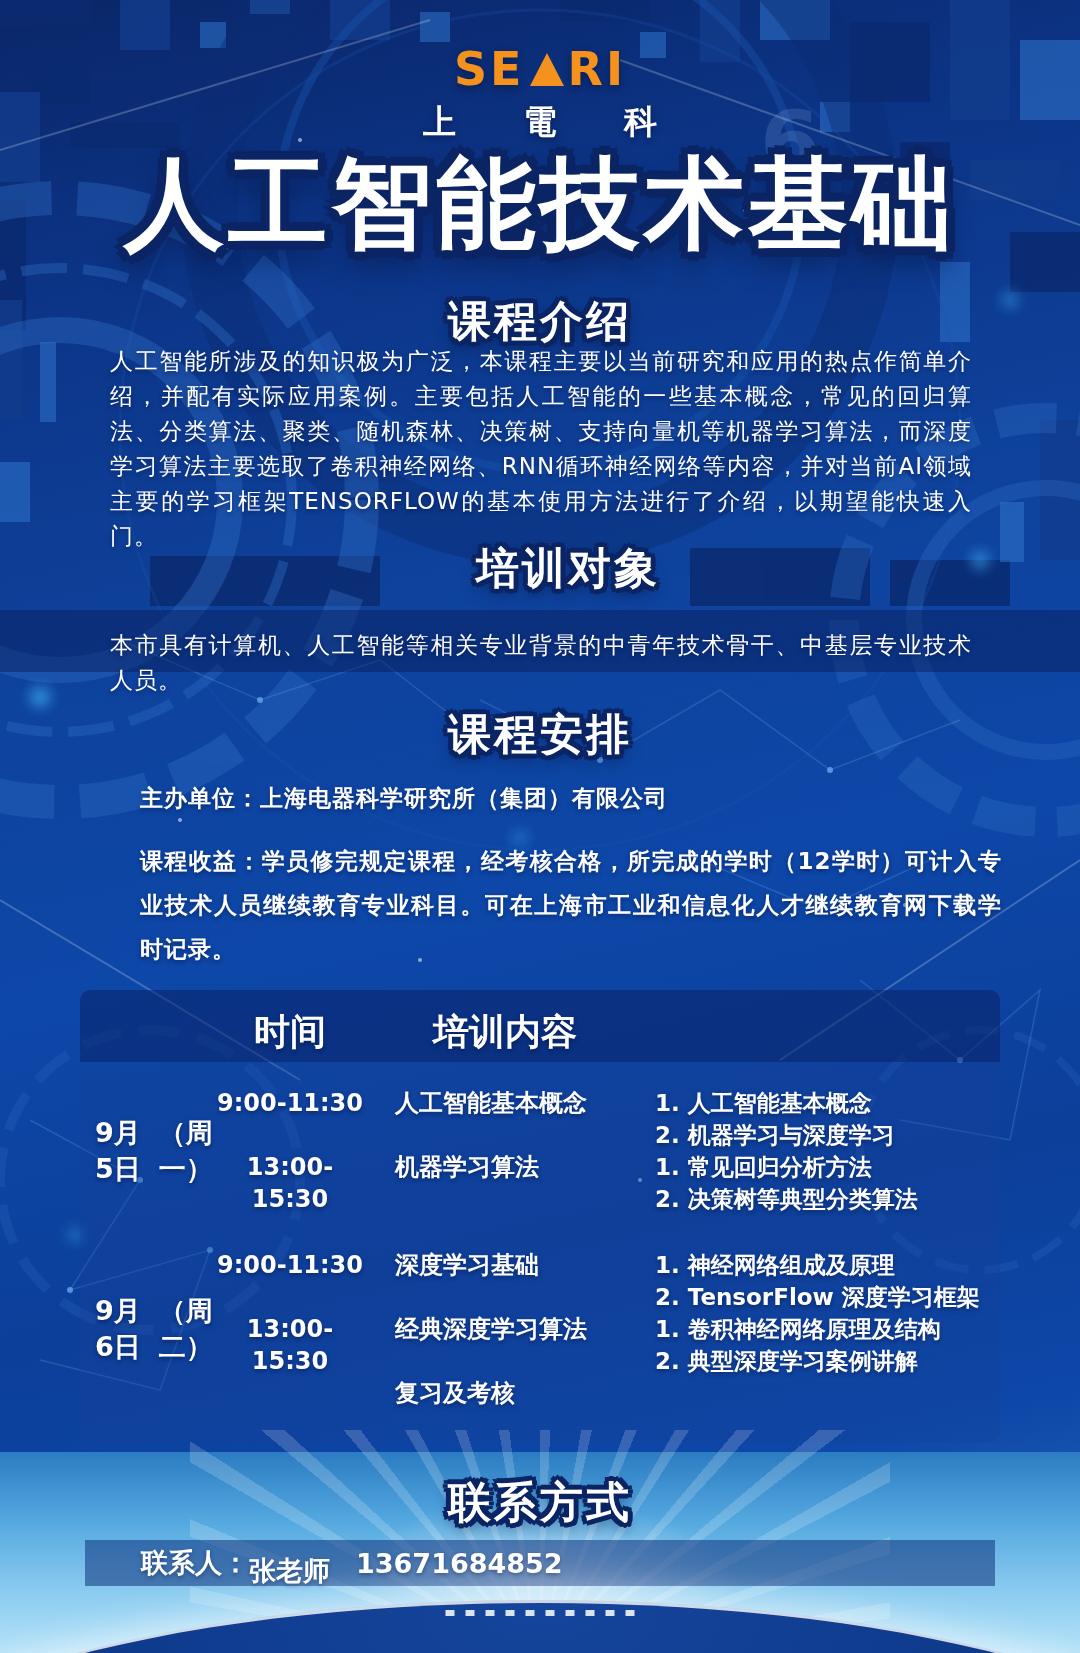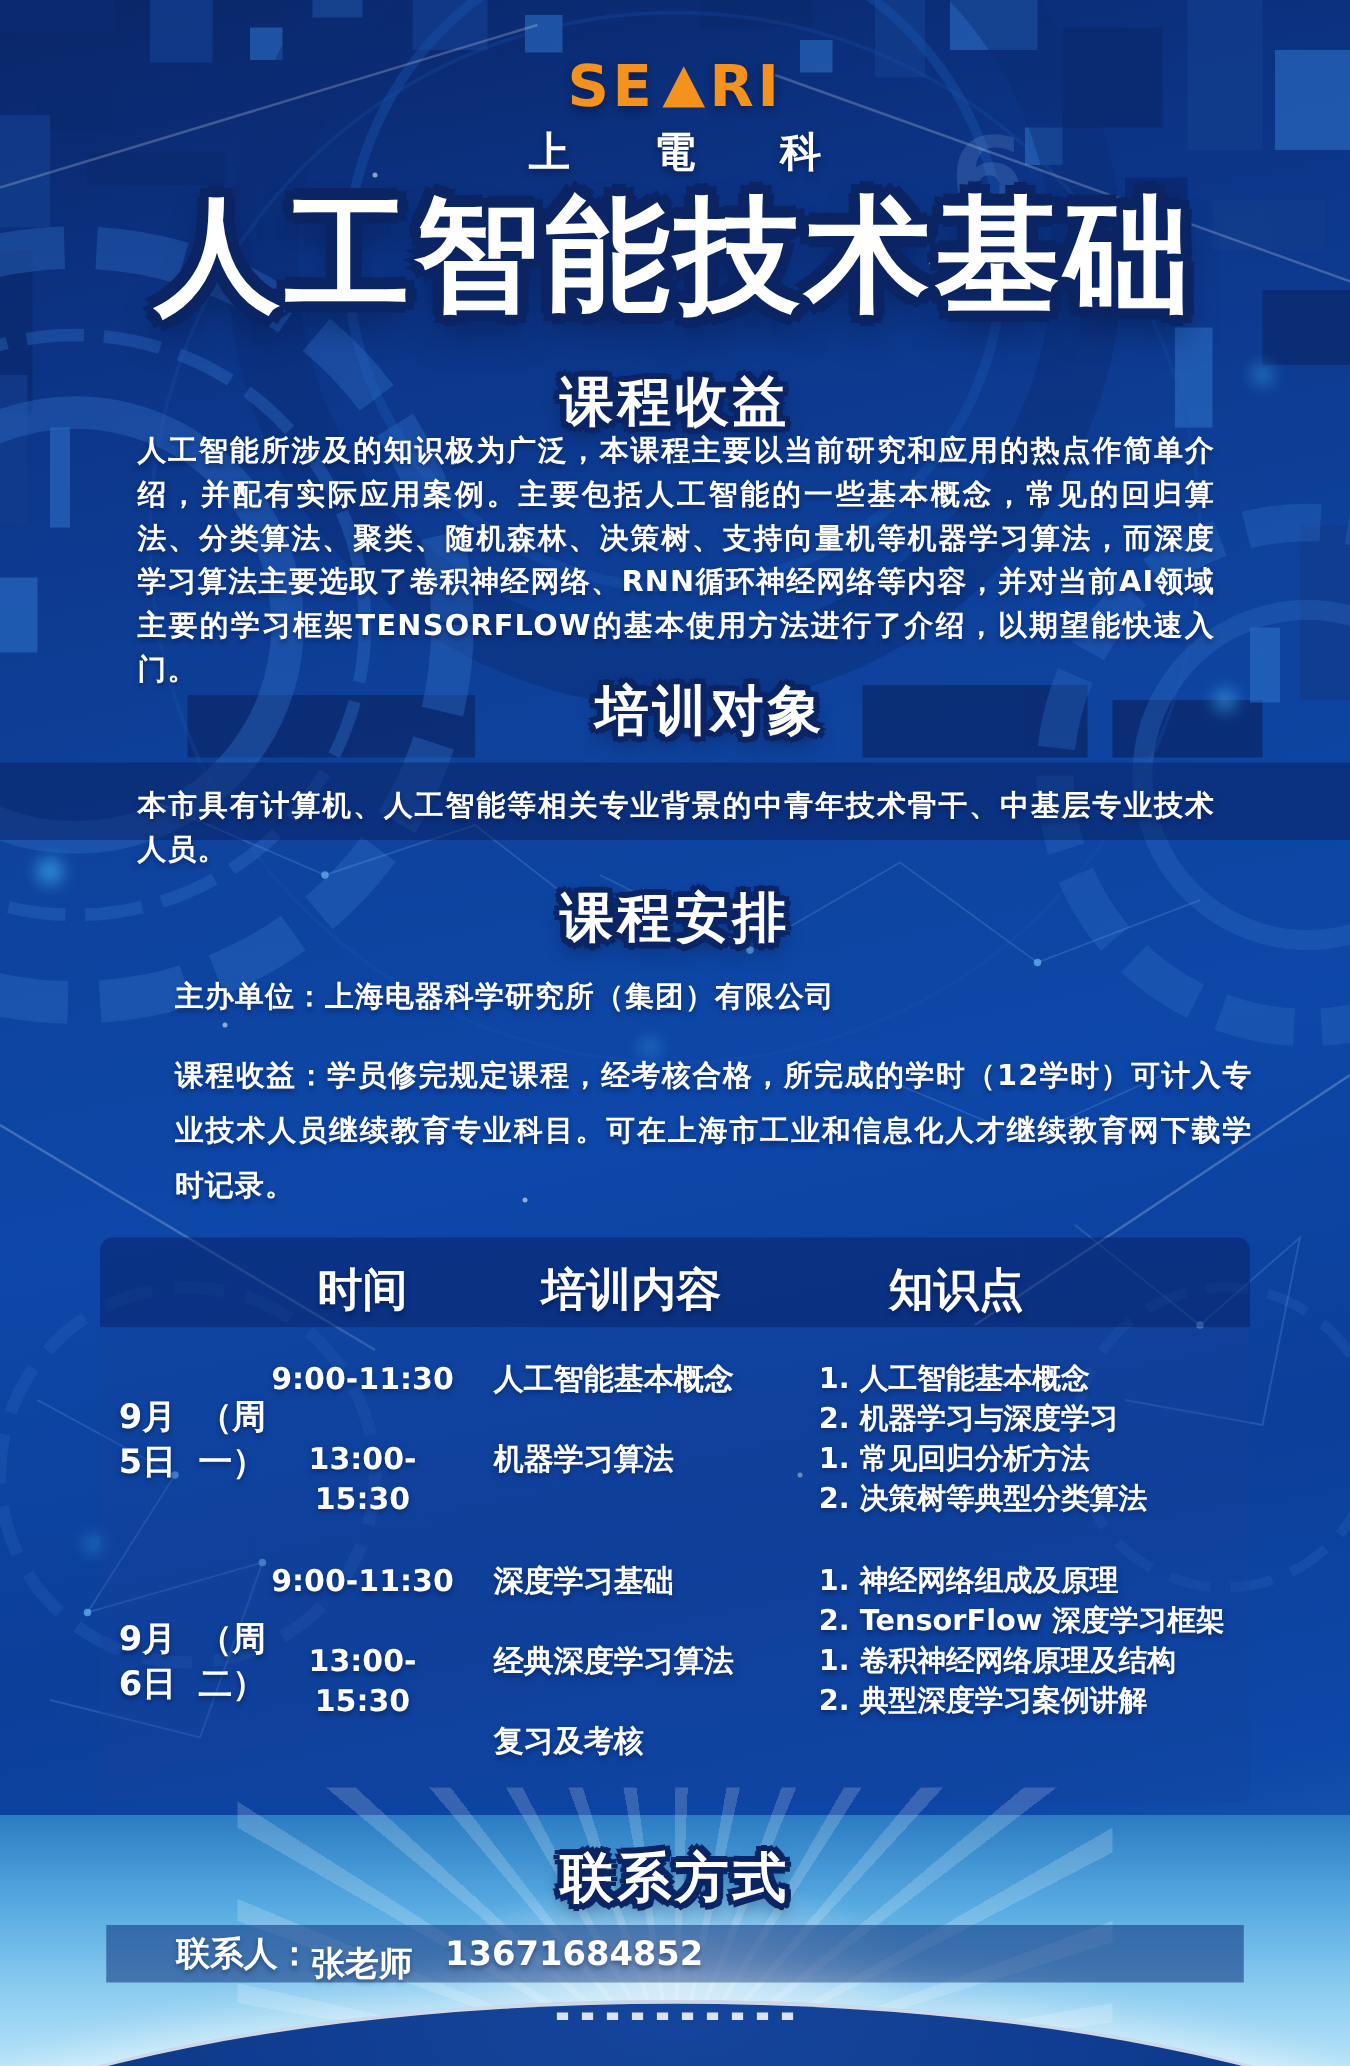--- a/index.html
+++ b/index.html
@@ -42,21 +42,21 @@
   .main-title{top:146px;left:0;width:100%;text-align:center;font-size:100px;letter-spacing:4px;line-height:1.15;}
 
   
   .section-header{left:0;width:100%;text-align:center;font-size:43px;letter-spacing:3px;}
   .hdr-intro{top:293px;}
   .hdr-audience{top:540px;padding-left:28px;}
   .hdr-schedule{top:706px;}
   .hdr-contact{top:1474px;}
 
   
-  .body-text{font-size:23px;font-weight:700;line-height:35px;text-align:justify;letter-spacing:1px;
+  .body-text{font-size:23px;font-weight:400;line-height:35px;text-align:justify;letter-spacing:1px;
              text-shadow:0 2px 4px rgba(3,16,56,.5);}
   .intro-body{top:344px;left:110px;width:862px;}
   .audience-band{top:610px;left:0;width:1080px;height:62px;background:rgba(7,24,80,.42);}
   .audience-body{top:628px;left:110px;width:862px;}
   .schedule-info{top:776px;left:110px;width:862px;margin-left:30px;}
   .schedule-info p{margin:0 0 19px 0;font-size:23px;font-weight:700;line-height:44px;text-align:justify;letter-spacing:1px;
                    text-shadow:0 2px 4px rgba(3,16,56,.5);}
   .schedule-info p:last-child{margin-bottom:0;line-height:44px;}
 
   
@@ -218,38 +218,37 @@
 
   <div class="content">
 
     <div class="abs logo">
       <div class="brand"><span>SE</span><span class="tri"></span><span>RI</span></div>
       <div class="brand-cn">上 電 科</div>
     </div>
 
     <div class="abs main-title outline-lg">人工智能技术基础</div>
 
-    <div class="abs section-header outline-md hdr-intro">课程收益</div>
+    <div class="abs section-header outline-md hdr-intro">课程介绍</div>
     <div class="abs body-text intro-body">人工智能所涉及的知识极为广泛，本课程主要以当前研究和应用的热点作简单介绍，并配有实际应用案例。主要包括人工智能的一些基本概念，常见的回归算法、分类算法、聚类、随机森林、决策树、支持向量机等机器学习算法，而深度学习算法主要选取了卷积神经网络、RNN循环神经网络等内容，并对当前AI领域主要的学习框架TENSORFLOW的基本使用方法进行了介绍，以期望能快速入门。</div>
 
     <div class="abs section-header outline-md hdr-audience">培训对象</div>
     <div class="abs body-text audience-body">本市具有计算机、人工智能等相关专业背景的中青年技术骨干、中基层专业技术人员。</div>
 
     <div class="abs section-header outline-md hdr-schedule">课程安排</div>
     <div class="abs schedule-info">
       <p>主办单位：上海电器科学研究所（集团）有限公司</p>
       <p>课程收益：学员修完规定课程，经考核合格，所完成的学时（12学时）可计入专业技术人员继续教育专业科目。可在上海市工业和信息化人才继续教育网下载学时记录。</p>
     </div>
 
     <div class="abs sched-table">
       <div class="t-head">
         <div class="c-date"></div>
         <div class="c-time">时间</div>
         <div class="c-content">培训内容</div>
-        <div class="c-points">知识点</div>
       </div>
 
       <div class="t-group">
         <div class="date-cell">
           <div>9月5日</div>
           <div>（周一）</div>
         </div>
         <div class="sessions">
           <div class="session">
             <div class="c-time">9:00-11:30</div>

